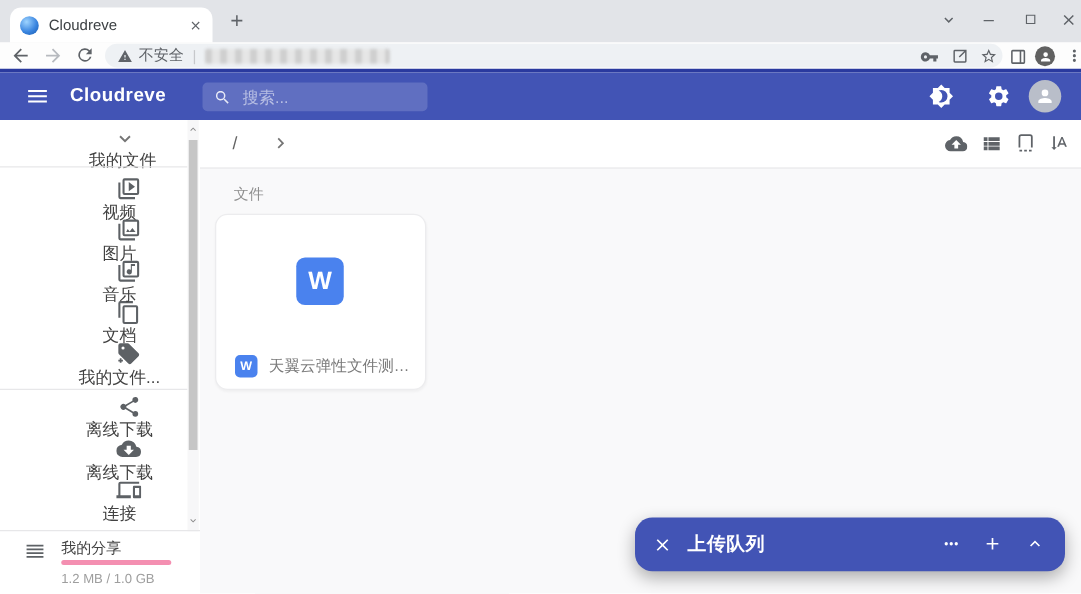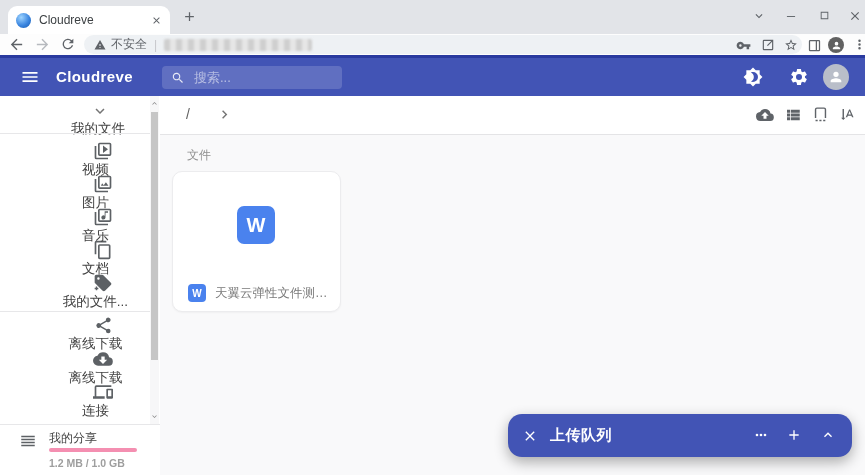--- a/index.html
+++ b/index.html
@@ -52,21 +52,21 @@
   .shead .lbl{margin-left:18px;font-weight:500;}
   .sdiv{position:absolute;left:0;width:150px;height:1px;background:#e7e7e9;}
   .sdiv-full{position:absolute;left:0;width:160px;height:1px;background:#e7e7e9;}
   .sb-track{position:absolute;left:150px;top:0;width:9px;height:329px;background:#f7f7f8;}
   .sb-thumb{position:absolute;left:1px;top:16px;width:7px;height:248px;background:#c6c6c6;}
   .sb-arrow{position:absolute;left:0;color:#8a8a8a;}
   .storage-ic{position:absolute;left:19px;top:336px;color:#5d6165;}
   .storage-label{position:absolute;left:49px;top:334px;font-size:12px;color:#424242;}
   .storage-bar{position:absolute;left:49px;top:352px;width:88px;height:4px;border-radius:2px;
     background:var(--storage_bar,#f48fb1);}
-  .storage-usage{position:absolute;left:49px;top:361px;font-size:10.5px;color:#9e9e9e;font-weight:bold;}
+  .storage-usage{position:absolute;left:49px;top:361px;font-size:10.5px;color:#9e9e9e;}
   
   .content-toolbar{position:absolute;left:160px;top:96px;width:705px;height:38px;background:#fff;}
   .crumb-root{position:absolute;left:26px;top:10px;font-size:14px;color:#616161;cursor:pointer;}
   .crumb-chev{position:absolute;left:56px;top:10px;color:#757575;}
   .ct-ic{position:absolute;top:10px;color:#5f6368;cursor:pointer;}
   .main-divider{position:absolute;left:160px;top:134px;width:705px;height:1px;background:#e4e4e6;}
   .files-area{position:absolute;left:160px;top:135px;width:705px;height:340px;background:#f9f9fa;}
   .section-label{position:absolute;left:27px;top:12px;font-size:12px;color:#8f8f8f;}
   .file-card{position:absolute;left:12px;top:36px;width:167px;height:139px;background:#fff;
     border:1px solid #ececee;border-radius:10px;box-shadow:0 1px 2px rgba(0,0,0,.04);cursor:pointer;}

